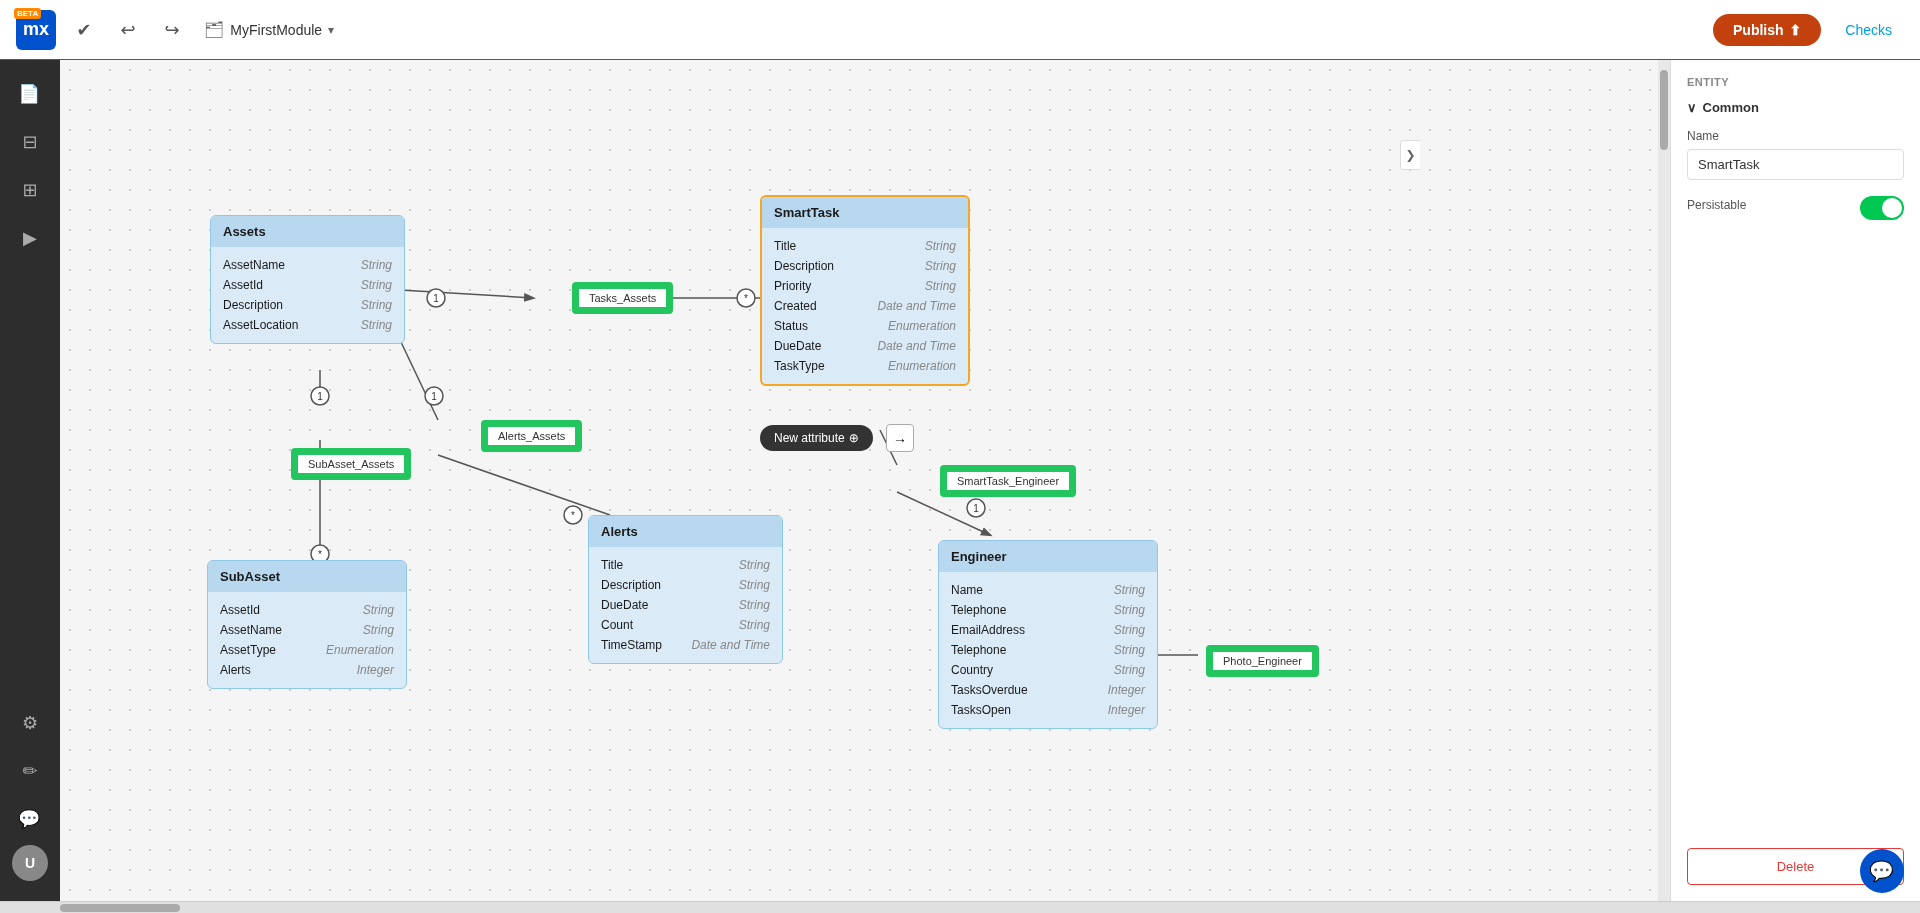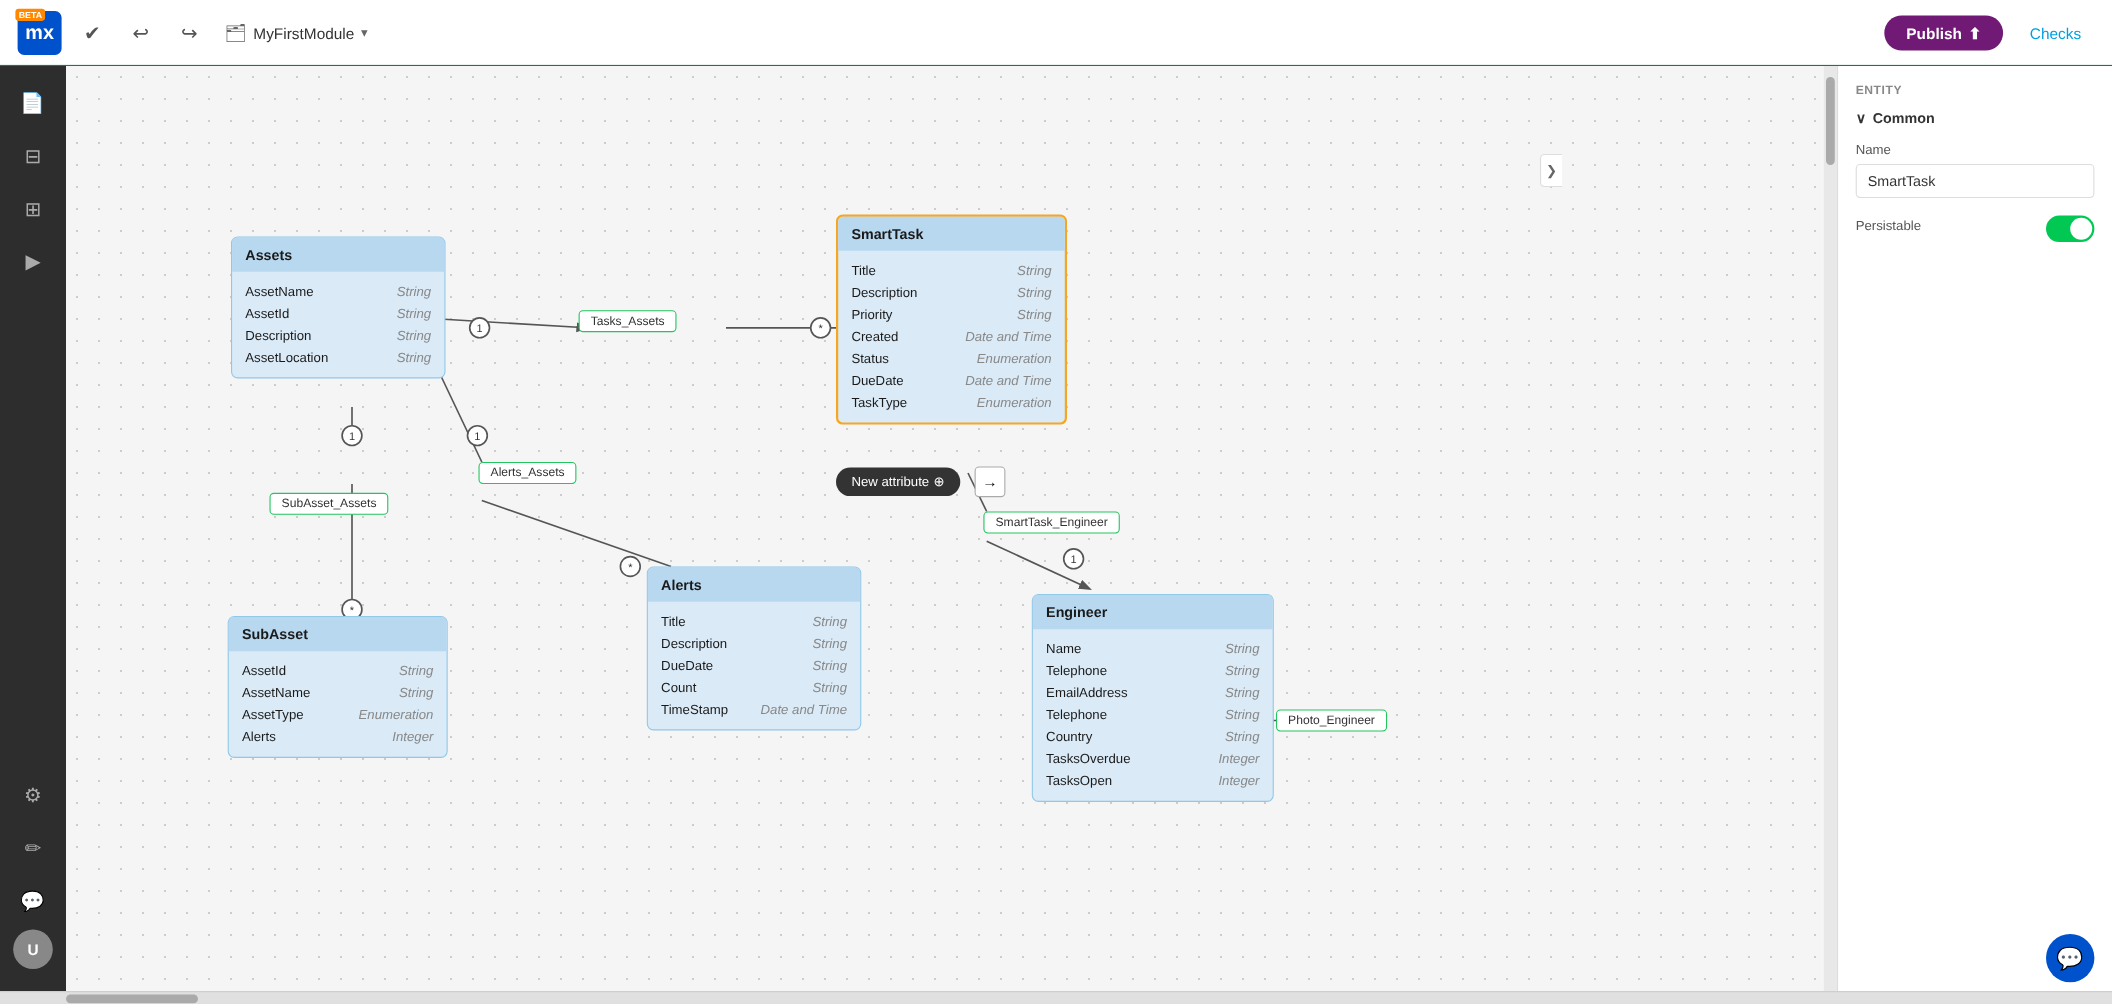--- a/index.html
+++ b/index.html
@@ -69,21 +69,21 @@
       font-size: 14px;
       font-weight: 500;
       color: #333;
     }
     .module-dropdown-arrow {
       font-size: 12px;
       color: #666;
     }
     .topbar-spacer { flex: 1; }
     .publish-btn {
-      background: #701a75;
+      background: #c2410c;
       color: #fff;
       border: none;
       border-radius: 20px;
       padding: 8px 20px;
       font-size: 14px;
       font-weight: 600;
       cursor: pointer;
       display: flex;
       align-items: flex-start;
       gap: 6px;
@@ -301,26 +301,27 @@
     }
     .entity-attr-type {
       color: #888;
       font-style: italic;
     }
 
     
     .rel-label {
       position: absolute;
       background: #fff;
-      border: 1px solid #22c55e;
+      border: 7px solid #22c55e;
       border-radius: 4px;
       padding: 3px 10px;
       font-size: 11px;
       color: #333;
       white-space: nowrap;
+      margin-left: 46px;
     }
 
     
     #connections {
       position: absolute;
       top: 0; left: 0;
       width: 100%; height: 100%;
       pointer-events: none;
     }
 
@@ -670,20 +671,21 @@
         <div class="panel-field-label">Name</div>
         <input class="panel-field-input" type="text" value="SmartTask" style="">
       </div>
       <div class="panel-field">
         <div class="panel-field-row">
           <span class="panel-field-label">Persistable</span>
           <div class="toggle-switch"></div>
         </div>
       </div>
     </div>
+    <div class="panel-delete-btn">Delete</div>
   </div>
 
 </div>
 
 <div id="canvas-scrollbar">
   <div class="scrollbar-thumb"></div>
 </div>
 
 <div class="chat-bubble">💬</div>
 

